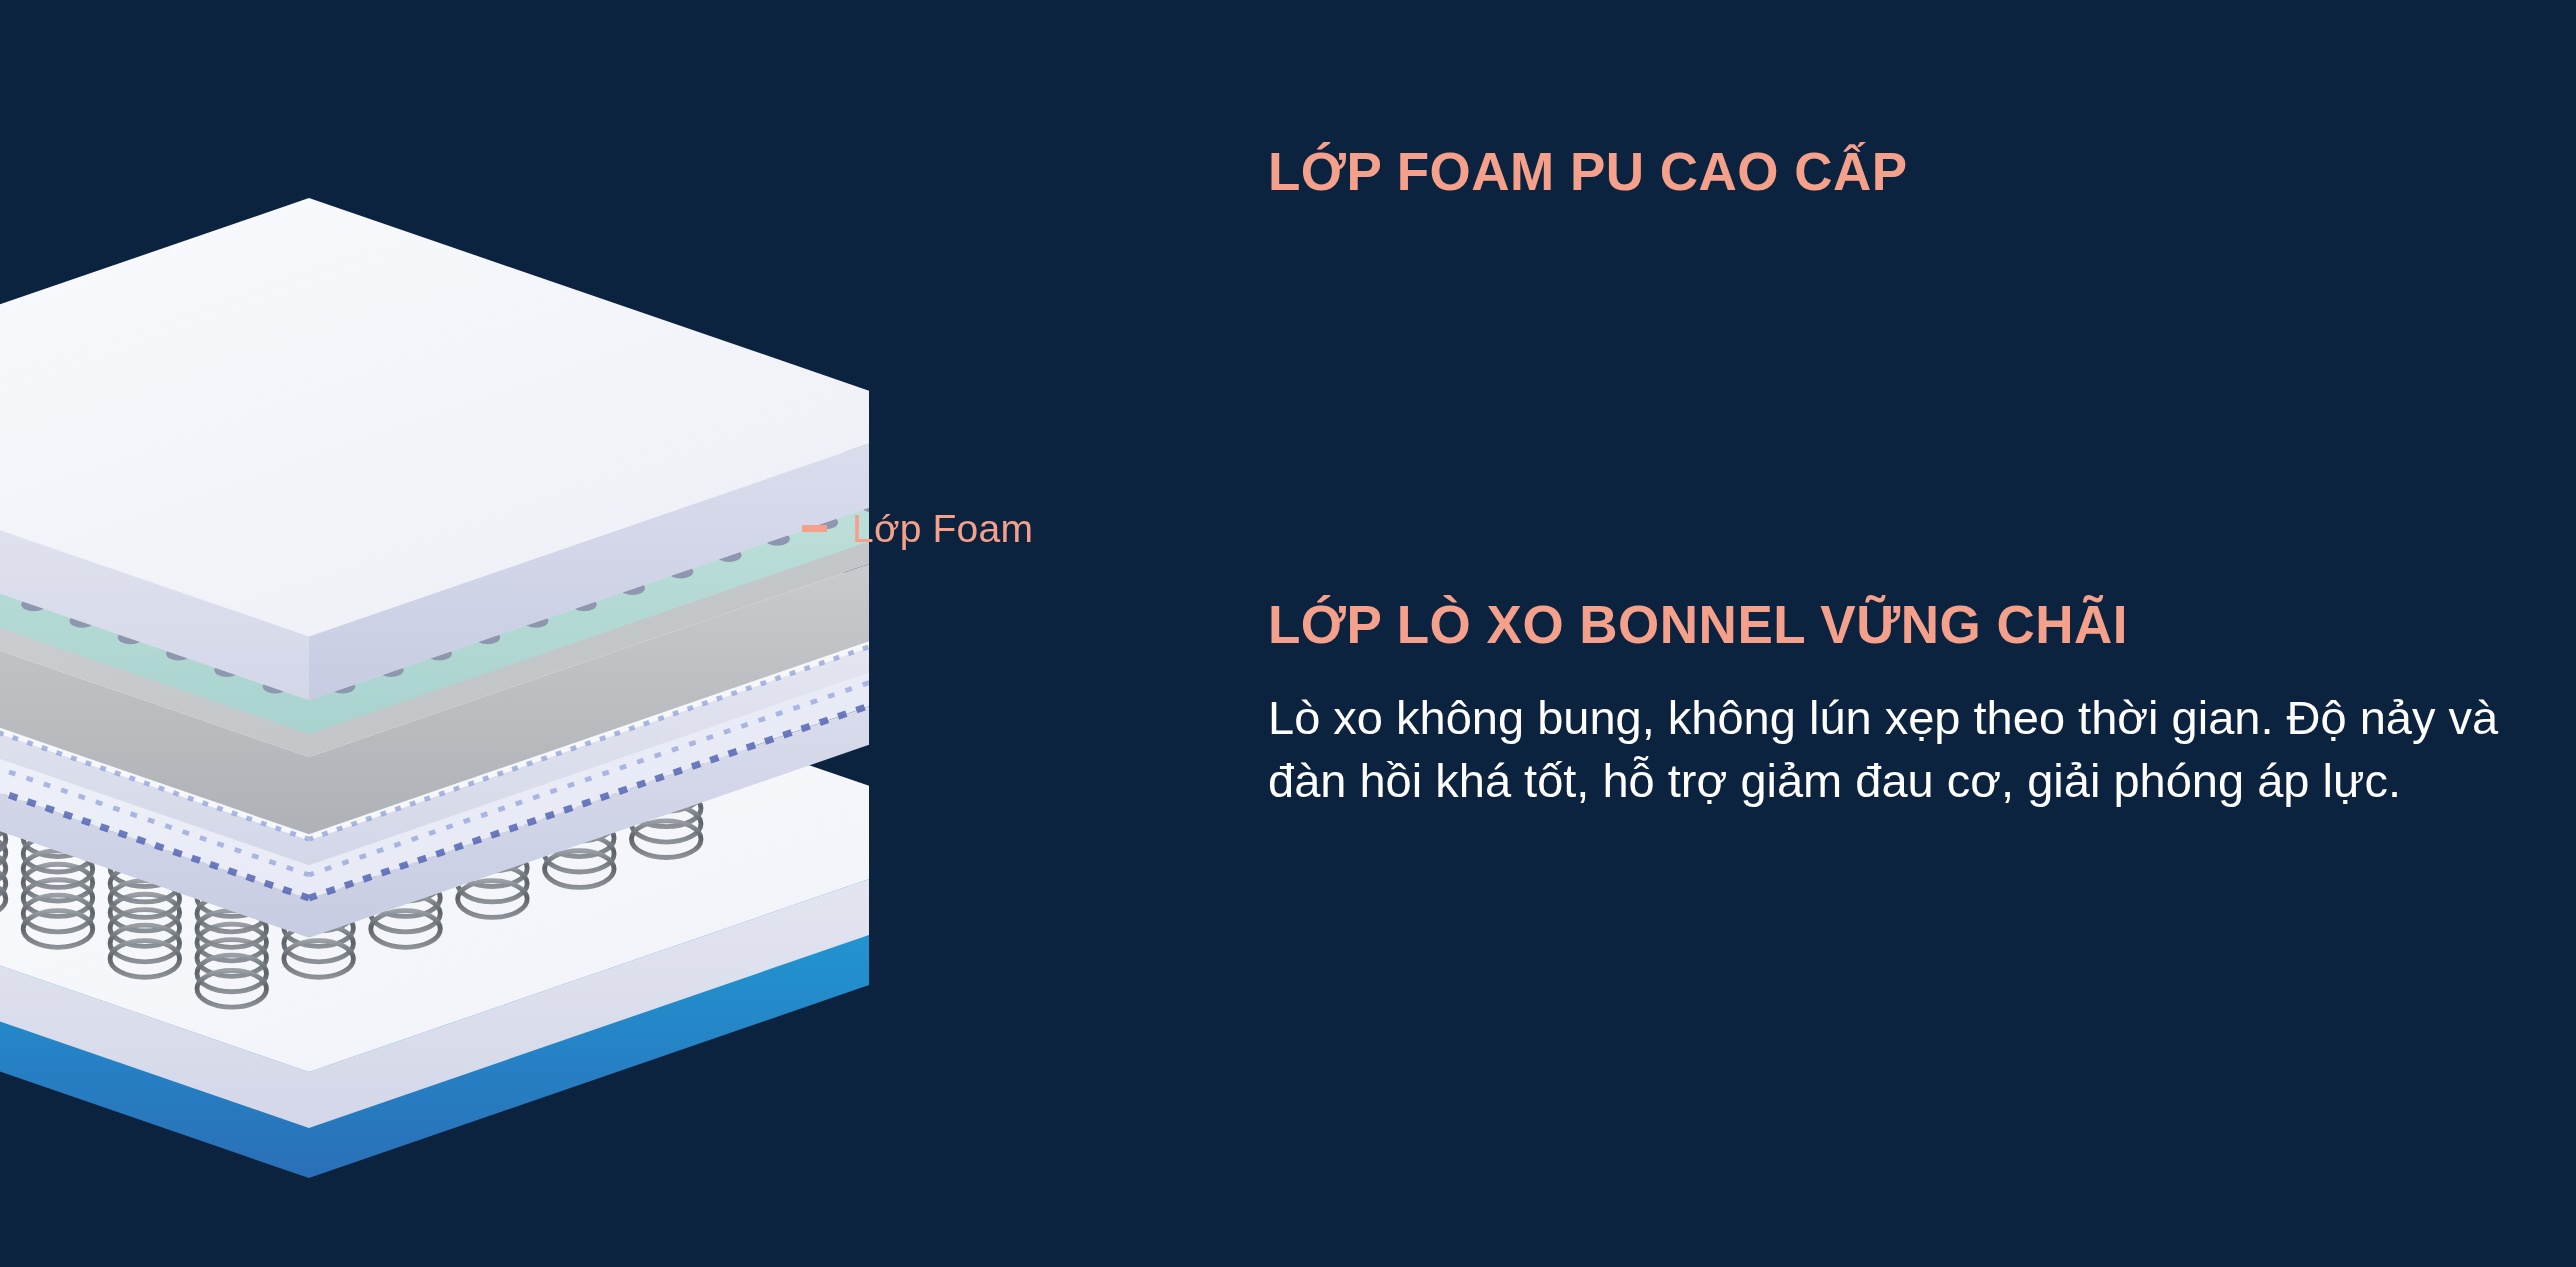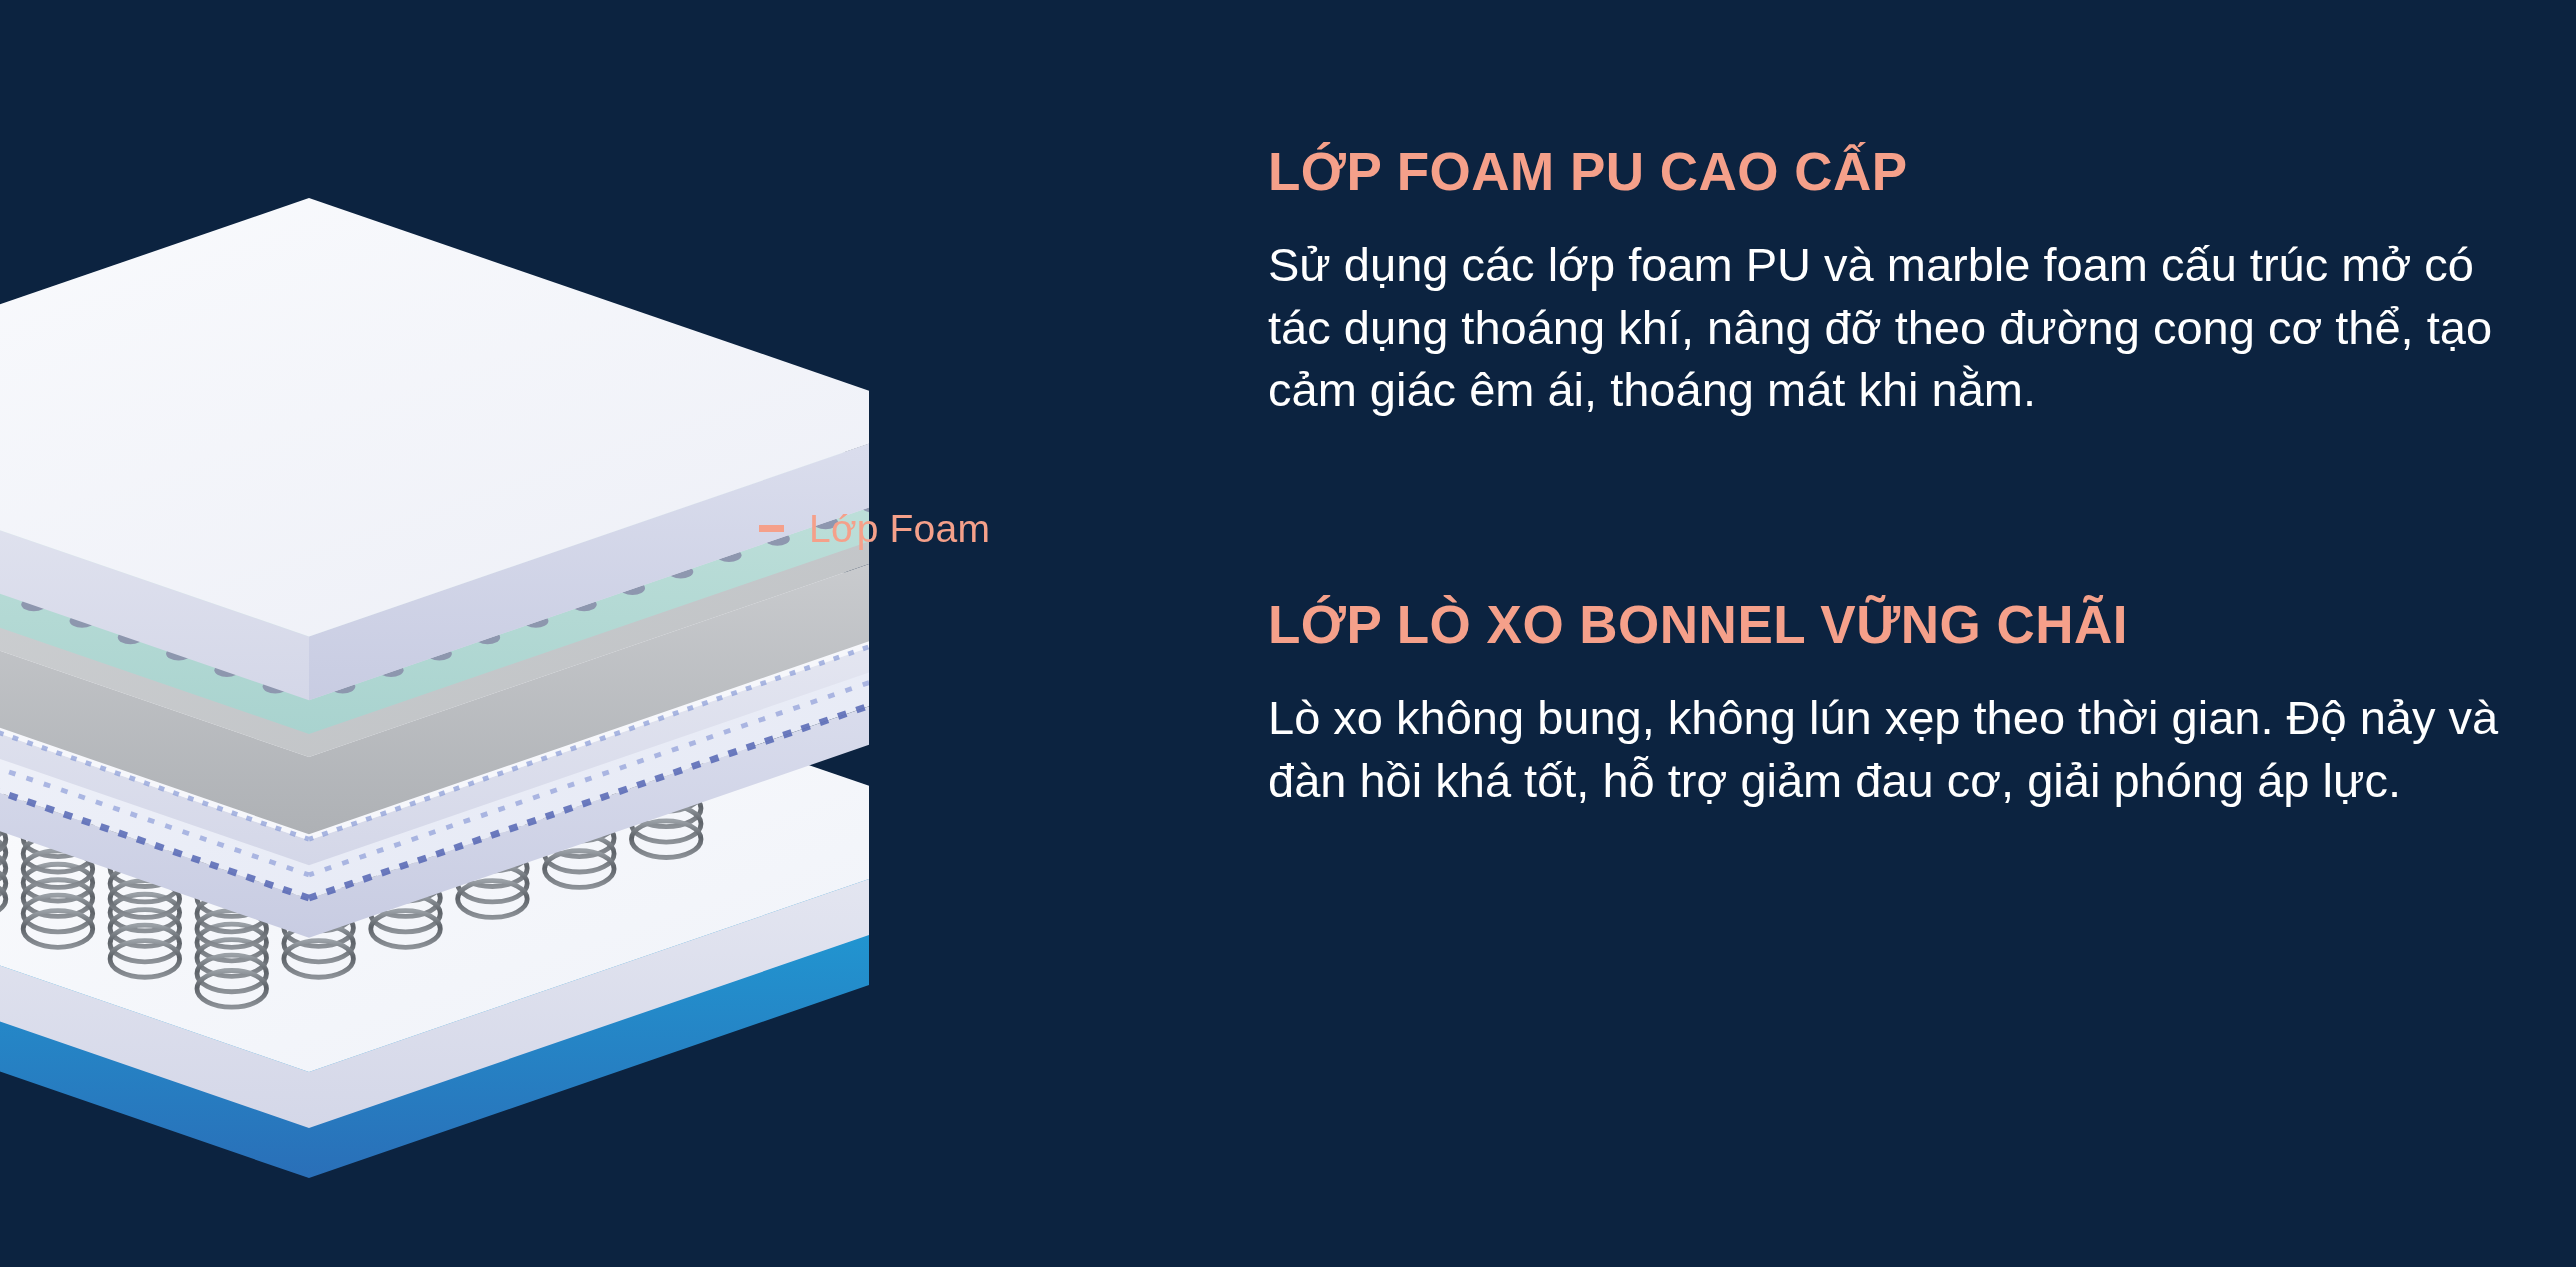--- a/index.html
+++ b/index.html
@@ -62,21 +62,21 @@
   .callout-label {
     color: #f5a08a;
     font-size: 39px;
     font-weight: 400;
     letter-spacing: 0.2px;
     white-space: nowrap;
     margin-left: 25px;
     line-height: 1;
   }
 
-  #callout-foam   { left: 759px; top: 465px;  height: 127px; }
+  #callout-foam   { left: 802px; top: 465px;  height: 127px; }
   #callout-spring { left: 759px; top: 669px;  height: 102px; }
 
   
   #content {
     position: absolute;
     left: 1268px;
     top: 0;
     width: 1246px;
     height: 1268px;
   }
@@ -340,21 +340,20 @@
       <i class="btick"></i>
     </div>
     <div class="callout-label">Lớp  Foam</div>
   </div>
 
 
   <div id="content">
 
     <section class="section" id="section-foam">
       <h2 class="section-heading">LỚP FOAM PU CAO CẤP</h2>
-      <p class="section-body">Sử dụng các lớp foam PU và marble foam cấu trúc mở có tác dụng thoáng khí, nâng đỡ theo đường cong cơ thể, tạo cảm giác êm ái, thoáng mát khi nằm.</p>
     </section>
 
     <section class="section" id="section-spring">
       <h2 class="section-heading">LỚP LÒ XO BONNEL VỮNG CHÃI</h2>
       <p class="section-body">Lò xo không bung, không lún xẹp theo thời gian. Độ nảy và đàn hồi khá tốt, hỗ trợ giảm đau cơ, giải phóng áp lực.</p>
     </section>
 
   </div>
 </div>
 

